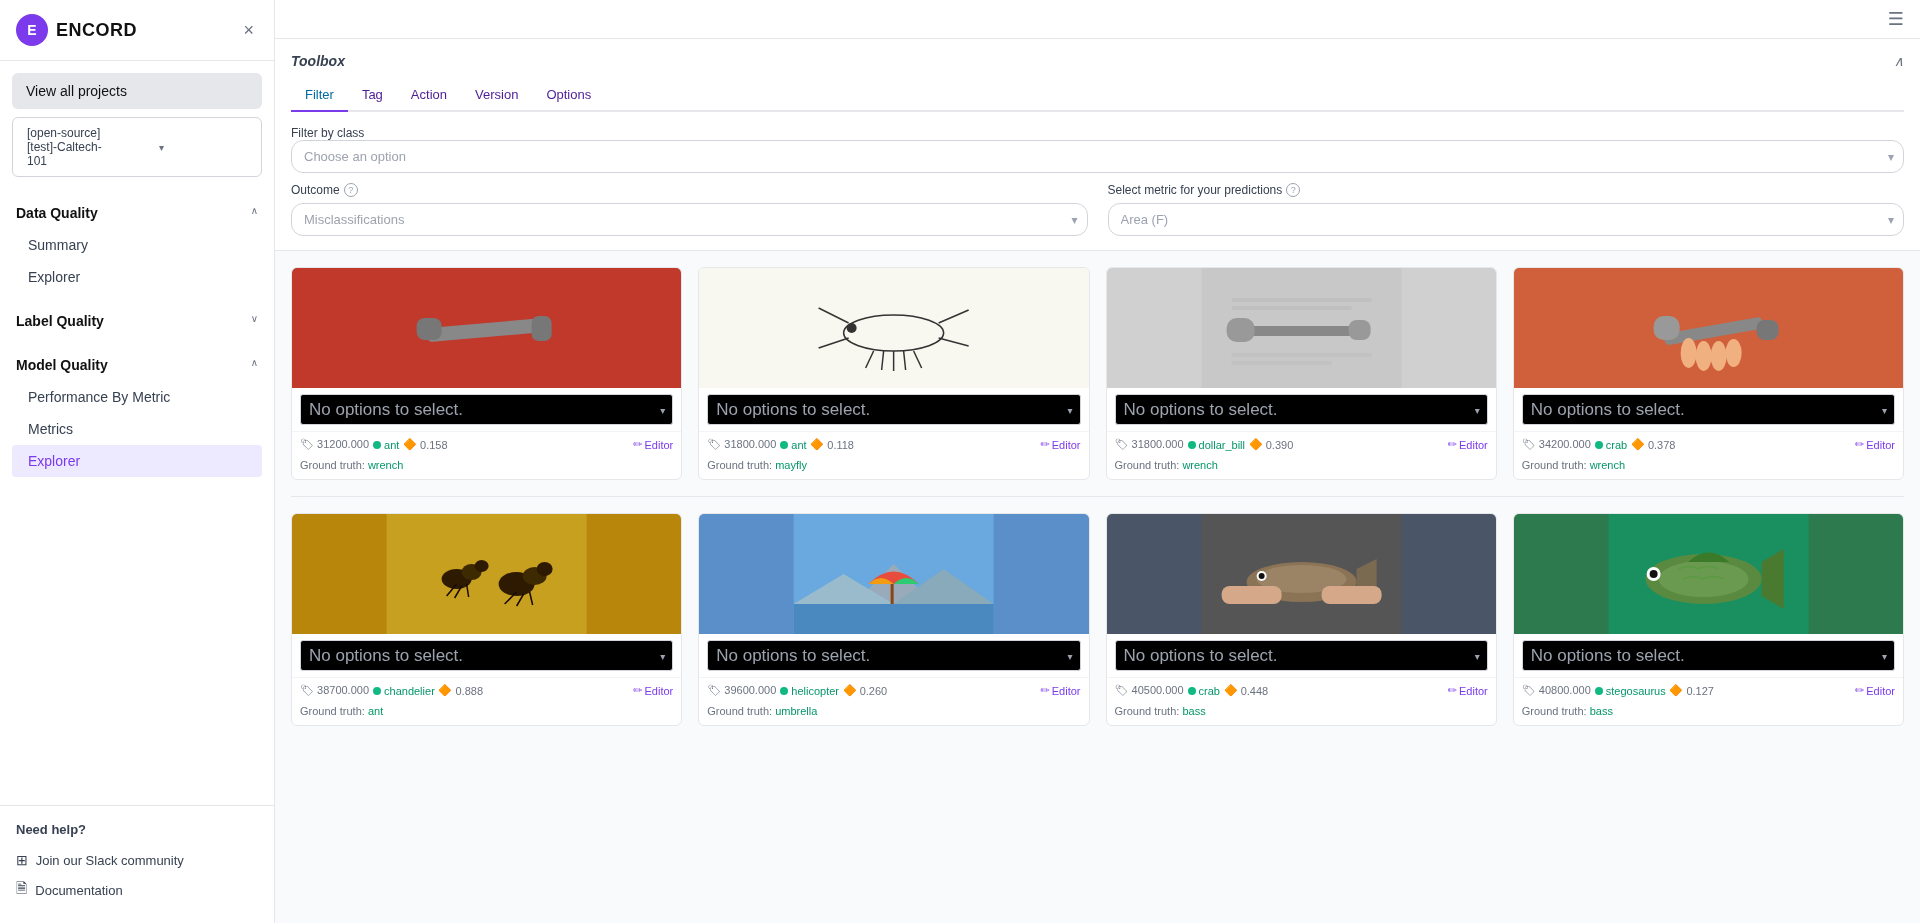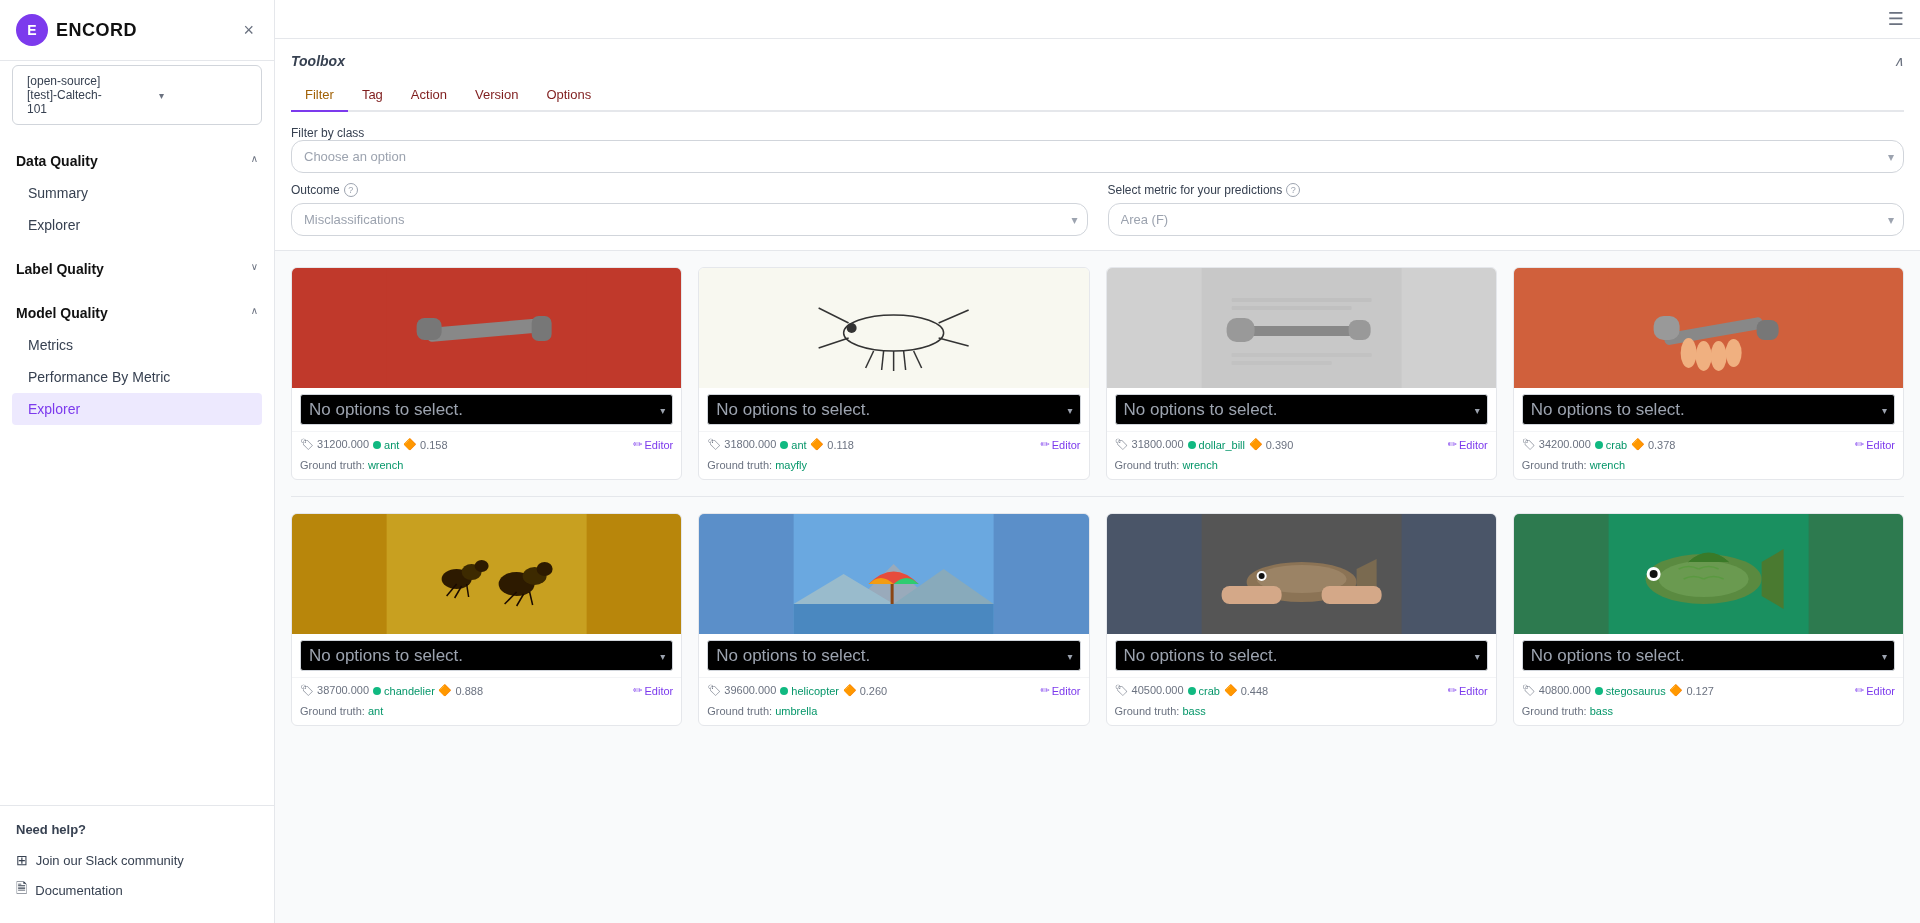--- a/index.html
+++ b/index.html
@@ -172,27 +172,27 @@
 
     .toolbox-tabs {
       display: flex;
       gap: 0;
       border-bottom: 2px solid #e5e7eb;
       margin-bottom: 0;
     }
     .toolbox-tab {
       padding: 8px 14px;
       font-size: 13px;
-      color: #7f1d1d;
+      color: #4c1d95;
       cursor: pointer;
       border-bottom: 2px solid transparent;
       margin-bottom: -2px;
     }
     .toolbox-tab.active {
-      color: #a16207;
+      color: #0369a1;
       border-bottom-color: #7c3aed;
       font-weight: 500;
     }
 
     .filter-row {
       padding: 14px 0 10px;
       display: flex;
       align-items: flex-start;
       gap: 20px;
     }
@@ -381,20 +381,21 @@
 
 <div class="sidebar">
   <div class="sidebar-header">
     <div class="logo-area">
       <div class="logo-icon">E</div>
       <span class="logo-text">ENCORD</span>
     </div>
     <button class="close-btn">×</button>
   </div>
 
+  <div class="view-all-projects">View all projects</div>
 
   <div class="project-selector">
     <span>[open-source][test]-Caltech-101</span>
     <span class="chevron-down">▾</span>
   </div>
 
   <div class="sidebar-section">
     <div class="section-header">
       <span class="section-title">Data Quality</span>
       <span class="section-chevron">∧</span>
@@ -408,22 +409,22 @@
       <span class="section-title">Label Quality</span>
       <span class="section-chevron">∨</span>
     </div>
   </div>
 
   <div class="sidebar-section">
     <div class="section-header">
       <span class="section-title">Model Quality</span>
       <span class="section-chevron">∧</span>
     </div>
+    <div class="sidebar-item">Performance By Metric</div>
     <div class="sidebar-item">Metrics</div>
-    <div class="sidebar-item">Performance By Metric</div>
     <div class="sidebar-item active">Explorer</div>
   </div>
 
   <div class="sidebar-bottom">
     <div class="need-help">Need help?</div>
     <div class="help-item">
       <span class="help-icon">⊞</span>
       <span>Join our Slack community</span>
     </div>
     <div class="help-item">

